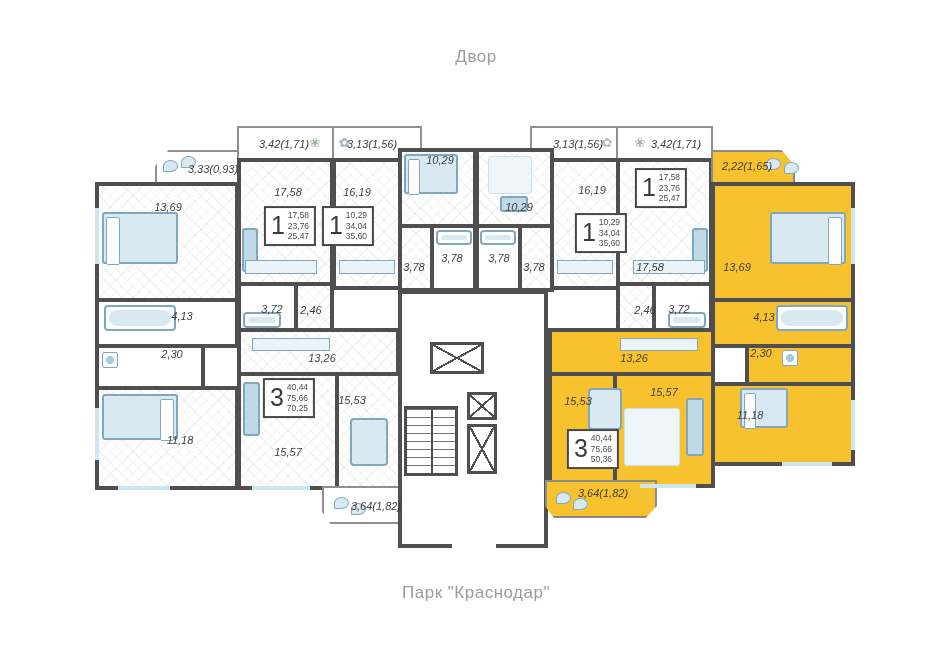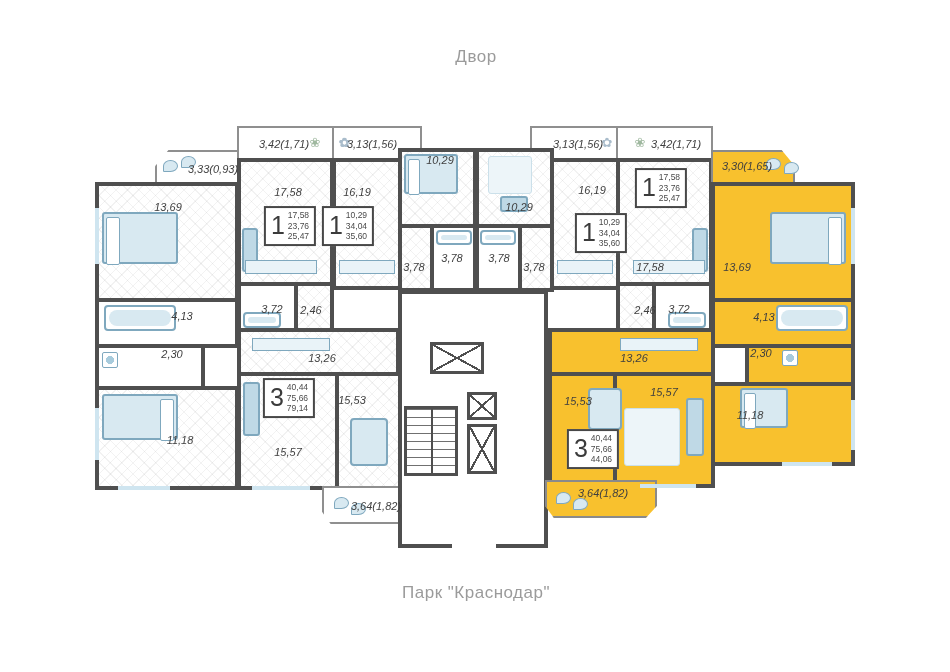--- a/index.html
+++ b/index.html
@@ -89,21 +89,21 @@
     <div class="lbl" style="left:180px;top:440px">11,18</div>
     <div class="lbl" style="left:288px;top:452px">15,57</div>
     <div class="lbl" style="left:352px;top:400px">15,53</div>
     <div class="lbl" style="left:322px;top:358px">13,26</div>
     <div class="lbl" style="left:376px;top:506px">3,64(1,82)</div>
     <div class="badge" style="left:289px;top:398px">
       <span class="n">3</span>
       <span class="col">
           <span>40,44</span>
           <span>75,66</span>
-          <span>79,14</span>
+          <span>70,25</span>
         </span>
     </div>
   </div>
 
   <div class="apt">
     <div class="balc" style="left:237px;top:126px;width:97px;height:36px"></div>
     <div class="room hatch" style="left:237px;top:158px;width:97px;height:128px"></div>
     <div class="room" style="left:237px;top:282px;width:61px;height:50px"></div>
     <div class="room hatch" style="left:294px;top:282px;width:40px;height:50px"></div>
     <div class="sofa" style="left:242px;top:228px;width:16px;height:44px"></div>
@@ -243,35 +243,35 @@
       </div>
     <div class="rug" style="left:624px;top:408px;width:56px;height:58px"></div>
     <div class="sofa" style="left:686px;top:398px;width:18px;height:58px"></div>
     <div class="tbl" style="left:588px;top:388px;width:34px;height:42px"></div>
     <div class="cnt" style="left:620px;top:338px;width:78px;height:13px"></div>
     <div class="plant" style="left:766px;top:158px"></div>
     <div class="plant" style="left:784px;top:162px"></div>
     <div class="plant" style="left:556px;top:492px"></div>
     <div class="plant" style="left:573px;top:498px"></div>
 
-    <div class="lbl" style="left:747px;top:166px">3,30(1,65)</div>
+    <div class="lbl" style="left:747px;top:166px">2,22(1,65)</div>
     <div class="lbl" style="left:737px;top:267px">13,69</div>
     <div class="lbl" style="left:764px;top:317px">4,13</div>
     <div class="lbl" style="left:761px;top:353px">2,30</div>
     <div class="lbl" style="left:750px;top:415px">11,18</div>
     <div class="lbl" style="left:664px;top:392px">15,57</div>
     <div class="lbl" style="left:578px;top:401px">15,53</div>
     <div class="lbl" style="left:634px;top:358px">13,26</div>
     <div class="lbl" style="left:603px;top:493px">3,64(1,82)</div>
     <div class="badge" style="left:593px;top:449px">
       <span class="n">3</span>
       <span class="col">
           <span>40,44</span>
           <span>75,66</span>
-          <span>44,06</span>
+          <span>50,36</span>
         </span>
     </div>
   </div>
 
   <div class="win" style="left:95px;top:208px;width:4px;height:56px"></div>
   <div class="win" style="left:95px;top:408px;width:4px;height:52px"></div>
   <div class="win" style="left:851px;top:208px;width:4px;height:56px"></div>
   <div class="win" style="left:851px;top:400px;width:4px;height:50px"></div>
   <div class="win" style="left:118px;top:486px;width:52px;height:4px"></div>
   <div class="win" style="left:252px;top:486px;width:58px;height:4px"></div>

